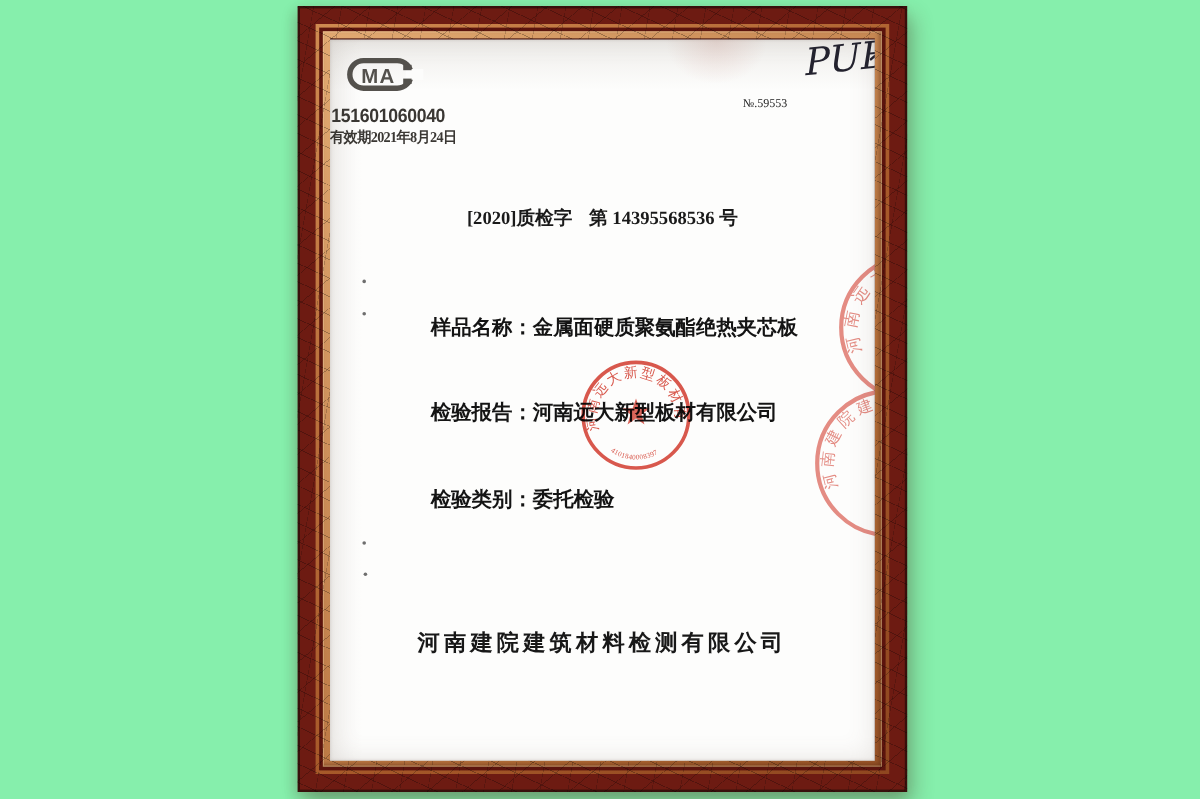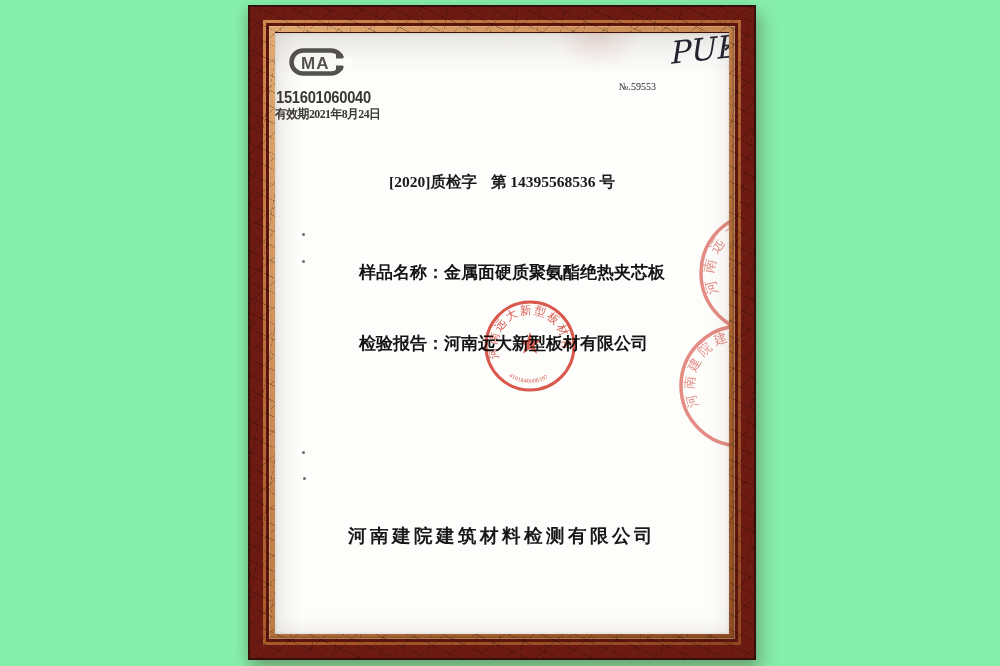--- a/index.html
+++ b/index.html
@@ -106,20 +106,23 @@
         <span>[2020]质检字</span>
         <span>第 14395568536 号</span>
       </div>
 
       <div class="field-row row-sample">
         <span>样品名称：</span><span>金属面硬质聚氨酯绝热夹芯板</span>
       </div>
       <div class="field-row row-client">
         <span>检验报告：</span><span>河南远大新型板材有限公司</span>
       </div>
+      <div class="field-row row-type">
+        <span>检验类别：</span><span>委托检验</span>
+      </div>
 
       <div class="issuer">河南建院建筑材料检测有限公司</div>
 
       <div class="speck" style="left:27px;top:200px;"></div>
       <div class="speck" style="left:27px;top:227px;"></div>
       <div class="speck" style="left:27px;top:418px;"></div>
       <div class="speck" style="left:28px;top:444px;"></div>
 
       <svg class="stamp stamp-client" width="130" height="130" viewBox="0 0 130 130">
         <defs>

